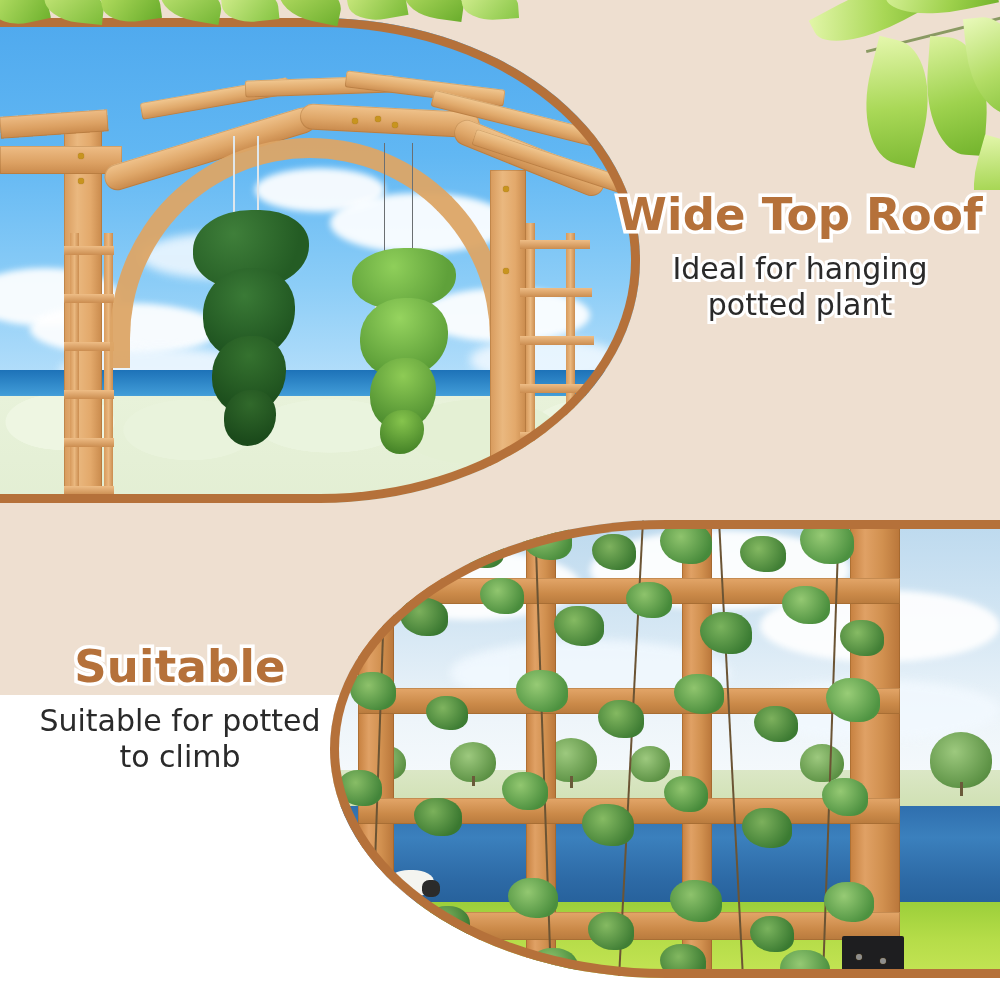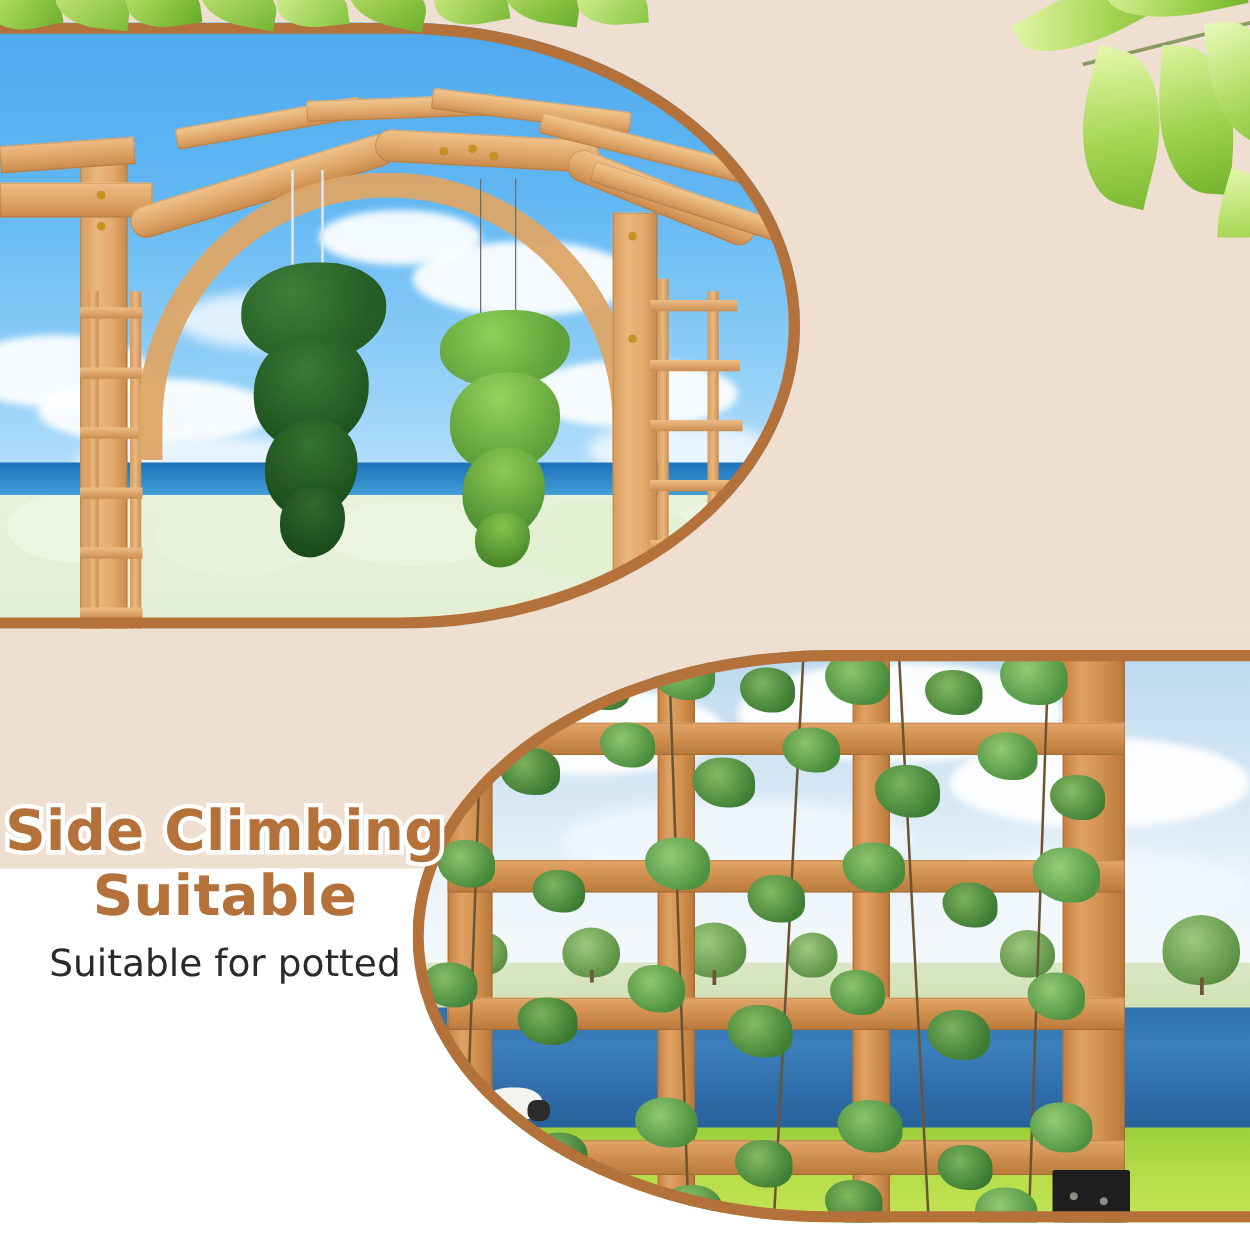--- a/index.html
+++ b/index.html
@@ -331,20 +331,25 @@
   <div style="position:absolute;left:760px;top:-20px;width:260px;height:210px;overflow:hidden;">
     <div style="position:absolute;left:104px;top:52px;width:150px;height:3px;background:#8a9a62;transform:rotate(-14deg);"></div>
     <div class="deco-leaf" style="left:52px;top:10px;width:120px;height:44px;background:linear-gradient(120deg,#e2f6a8,#a8d755 60%,#7fbb34);transform:rotate(-28deg);border-radius:0 70% 0 70%;"></div>
     <div class="deco-leaf" style="left:126px;top:-6px;width:110px;height:40px;background:linear-gradient(120deg,#d9f29a,#9ed14c 60%,#73b42c);transform:rotate(-12deg);border-radius:0 70% 0 70%;"></div>
     <div class="deco-leaf" style="left:104px;top:62px;width:66px;height:120px;background:linear-gradient(160deg,#e5f7ad,#a9d857 55%,#7cb933);transform:rotate(14deg);border-radius:0 70% 0 70%;"></div>
     <div class="deco-leaf" style="left:166px;top:58px;width:62px;height:116px;background:linear-gradient(160deg,#dcf39e,#9ed24e 55%,#72b32c);transform:rotate(4deg);border-radius:0 70% 0 70%;"></div>
     <div class="deco-leaf" style="left:208px;top:36px;width:58px;height:100px;background:linear-gradient(160deg,#e9f9ba,#b3dd66 55%,#86c23c);transform:rotate(-6deg);border-radius:0 70% 0 70%;"></div>
     <div class="deco-leaf" style="left:212px;top:160px;width:52px;height:88px;background:linear-gradient(160deg,#e3f6ab,#a8d756 55%,#7bb833);transform:rotate(16deg);border-radius:0 70% 0 70%;"></div>
   </div>
 
+  <div class="cap" id="cap-top">
+    <div class="cap-title">Wide Top Roof</div>
+    <div class="cap-sub">Ideal for hanging</div>
+    <div class="cap-sub" style="margin-top:2px;">potted plant</div>
+  </div>
 
   <div class="cap" id="cap-bottom">
-    <div class="cap-title">Side Climbing</div>
     <div class="cap-title" style="margin-top:2px;">Suitable</div>
     <div class="cap-sub">Suitable for potted</div>
+    <div class="cap-sub" style="margin-top:2px;">to climb</div>
   </div>
 
 </div>
 
 </body></html>

